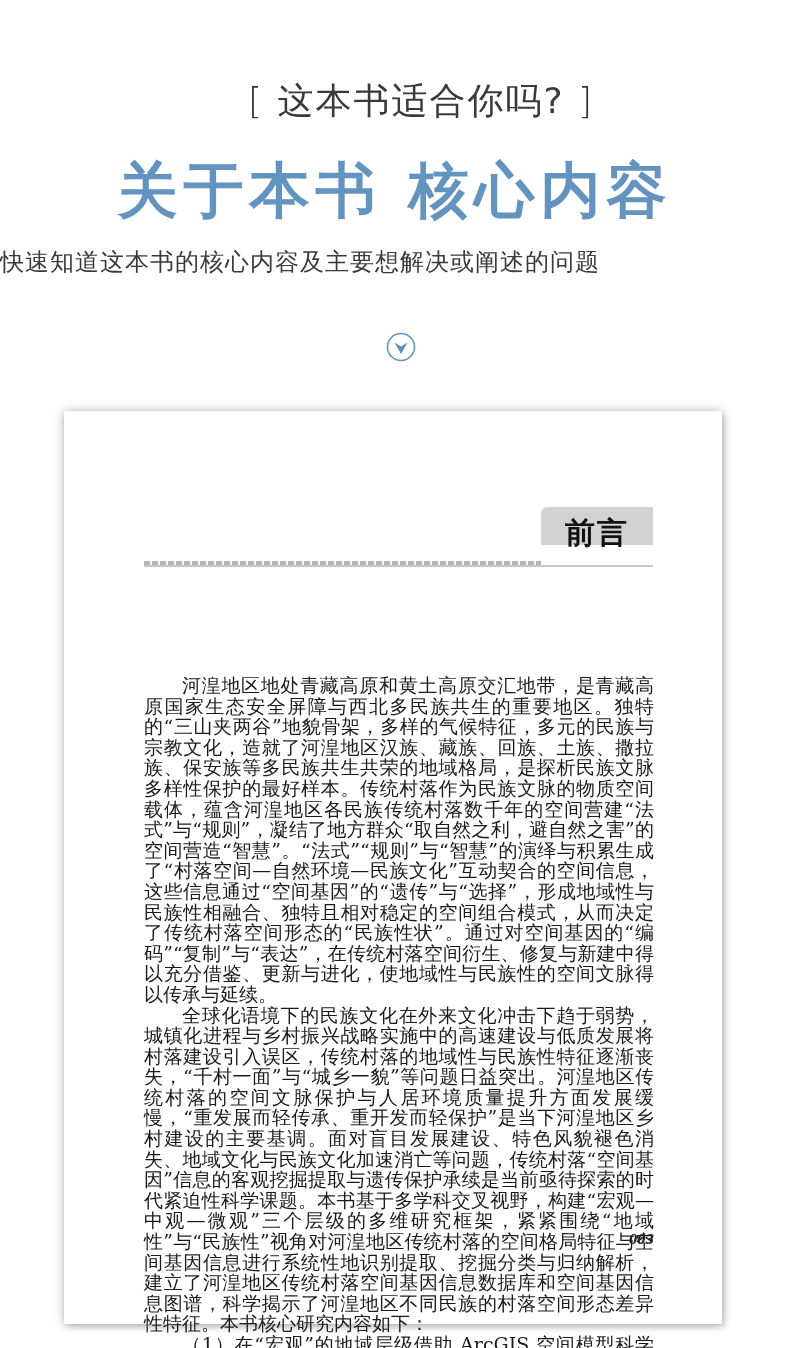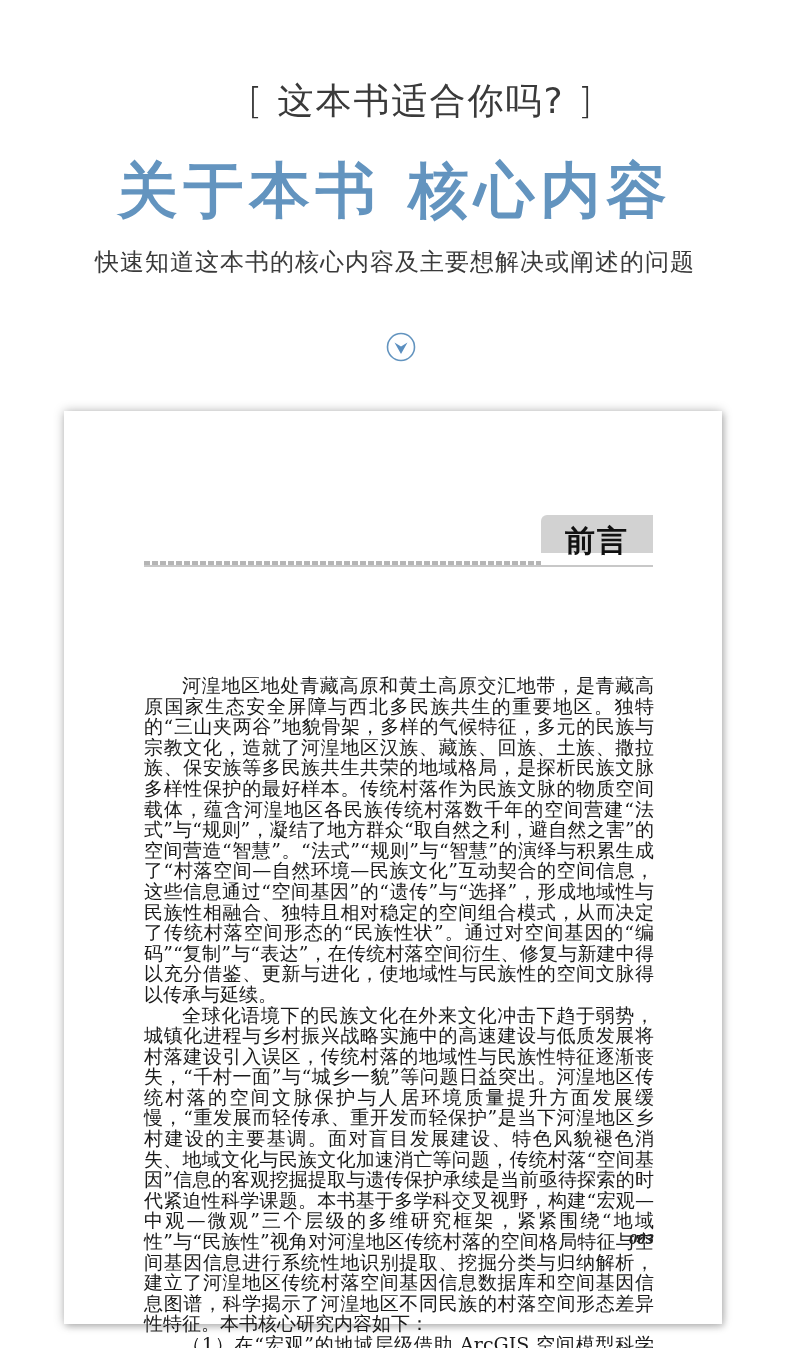--- a/index.html
+++ b/index.html
@@ -10,34 +10,34 @@
     font-size: 36px; color: #3a3a3a; letter-spacing: 2px; line-height: 50px; margin-left: 26px;
   }
   .header-question .br { font-weight: 300; color: #333; }
   .header-title {
     position: absolute; top: 142px; left: 0; width: 790px; text-align: center;
     font-family: "DejaVu Serif", "Liberation Serif", serif;
     font-size: 60px; color: #6394bf; letter-spacing: 6px; line-height: 96px;
     font-weight: bold;
   }
   .header-subtitle {
-    position: absolute; top: 242px; left: 0; width: 790px; text-align: center;
+    position: absolute; top: 242px; left: 0; width: 790px; text-align: left;
     font-family: "DejaVu Sans", "Liberation Sans", sans-serif;
     font-size: 24px; color: #3a3a3a; letter-spacing: 1px; line-height: 40px;
   }
   .down-icon {
     position: absolute; top: 332px; left: 386px; width: 30px; height: 30px;
   }
   .page {
     position: absolute; top: 411px; left: 64px; width: 658px; height: 913px;
     background: #ffffff;
     box-shadow: 0 0 10px rgba(0,0,0,0.28), 2px 3px 6px rgba(0,0,0,0.15);
   }
   .preface-tab {
-    position: absolute; top: 104px; left: 477px; width: 112px; height: 38px;
+    position: absolute; top: 96px; left: 477px; width: 112px; height: 38px;
     background: #d2d2d2; border-top-left-radius: 6px;
     font-family: "DejaVu Serif", "Liberation Serif", serif;
     font-size: 30px; font-weight: bold; color: #111; text-align: center; line-height: 52px;
     letter-spacing: 2px;
   }
   .preface-rule {
     position: absolute; top: 150px; left: 80px; width: 397px; height: 6px;
     background-image: repeating-linear-gradient(90deg, #b5b5b5 0 6px, transparent 6px 8px);
     border-bottom: 2px solid #c8c8c8; box-sizing: border-box;
   }

